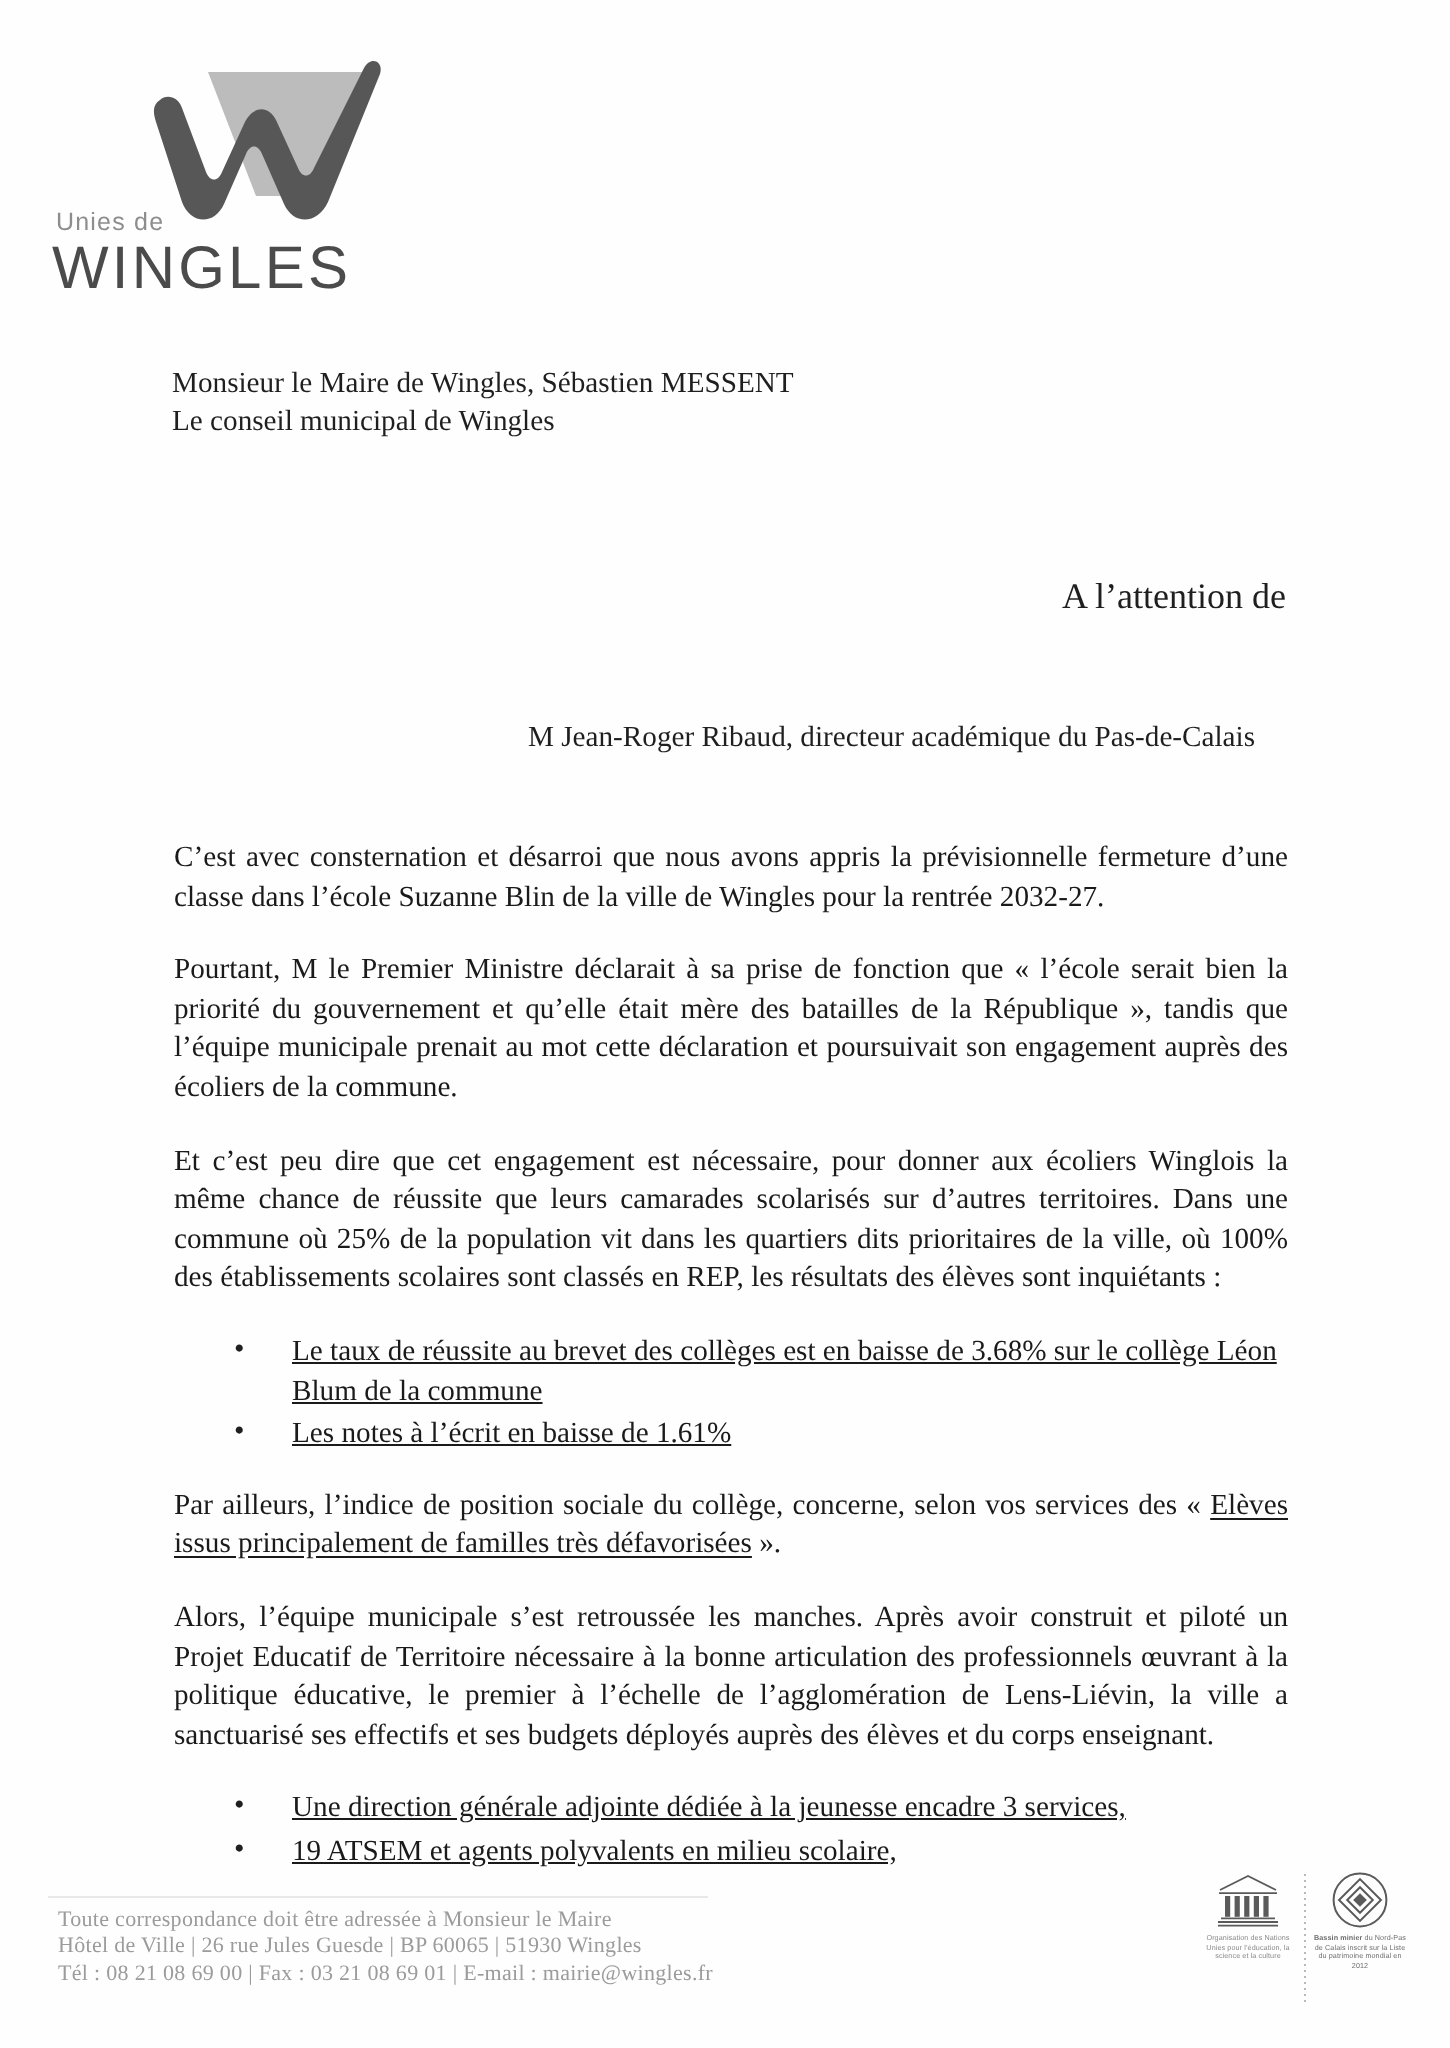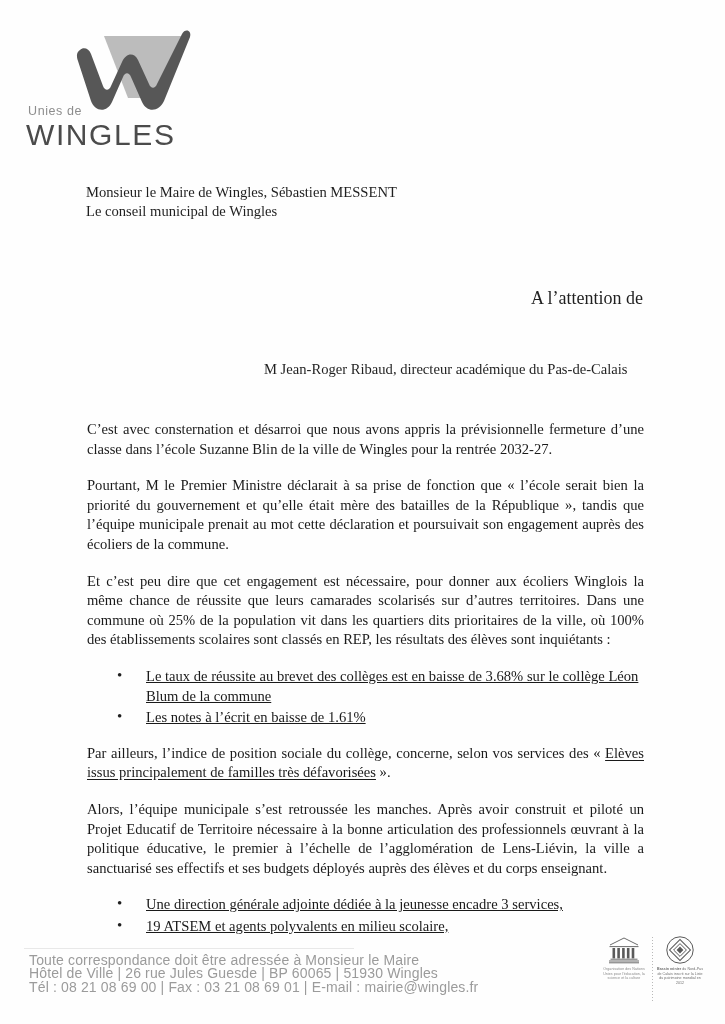--- a/index.html
+++ b/index.html
@@ -145,22 +145,22 @@
     left: 24px;
     top: 0px;
     width: 330px;
     height: 1px;
     background: #e8e8e8;
   }
   .footer-address {
     position: absolute;
     left: 29px;
     top: 6px;
-    font-family: Liberation Sans, sans-serif;
-    font-size: 14px;
+    font-family: Liberation Serif, serif;
+    font-size: 11px;
     line-height: 13.4px;
     color: #9b9b9b;
     letter-spacing: 0.15px;
     white-space: nowrap;
   }
   .footer-logos {
     position: absolute;
     left: 600px;
     top: -13px;
     width: 110px;

